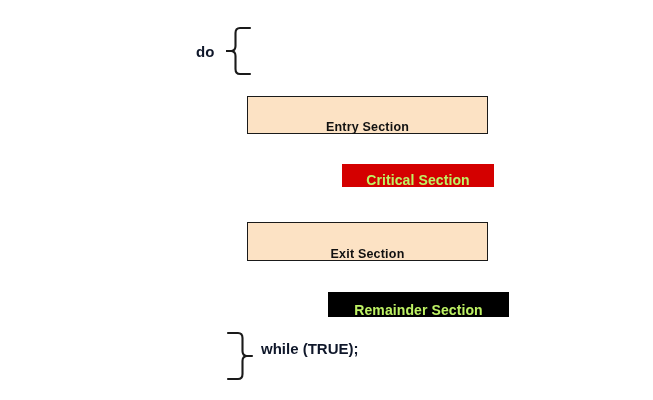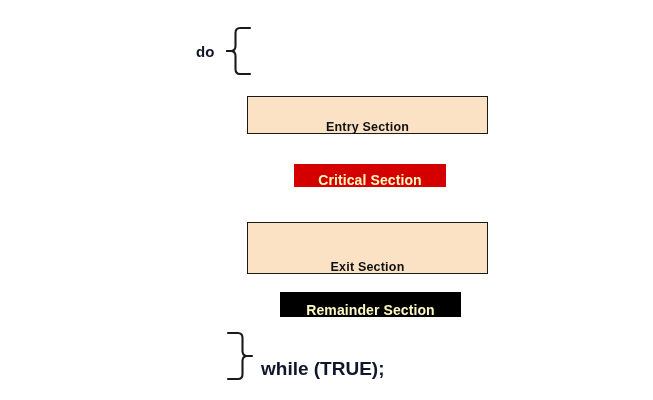--- a/index.html
+++ b/index.html
@@ -34,22 +34,22 @@
     white-space: nowrap;
     line-height: 1;
   }
   #do-label {
     left: 196px;
     top: 44px;
     font-size: 15px;
   }
   #while-label {
     left: 261px;
-    top: 359px;
-    font-size: 19px;
+    top: 341px;
+    font-size: 15px;
   }
 
   
   .brace {
     position: absolute;
   }
   #brace-open {
     left: 226px;
     top: 26px;
     width: 30px;
@@ -77,23 +77,24 @@
 
   .box-outlined {
     background: #fce2c4;
     border: 1.6px solid #1a1a1a;
     color: #111111;
     font-size: 12.5px;
     letter-spacing: 0.2px;
   }
 
   .box-filled {
-    color: #fef9c3;
+    color: #bef264;
     font-size: 14px;
     letter-spacing: 0.1px;
+    margin-left: 48px;
   }
 
   #box-entry {
     left: 247px;
     top: 96px;
     width: 241px;
     height: 38px;
   }
 
   #box-critical {
@@ -101,21 +102,21 @@
     top: 164px;
     width: 152px;
     height: 23px;
     background: #d40000;
   }
 
   #box-exit {
     left: 247px;
     top: 222px;
     width: 241px;
-    height: 52px;
+    height: 39px;
   }
 
   #box-remainder {
     left: 280px;
     top: 292px;
     width: 181px;
     height: 25px;
     background: #000000;
   }
 </style>

